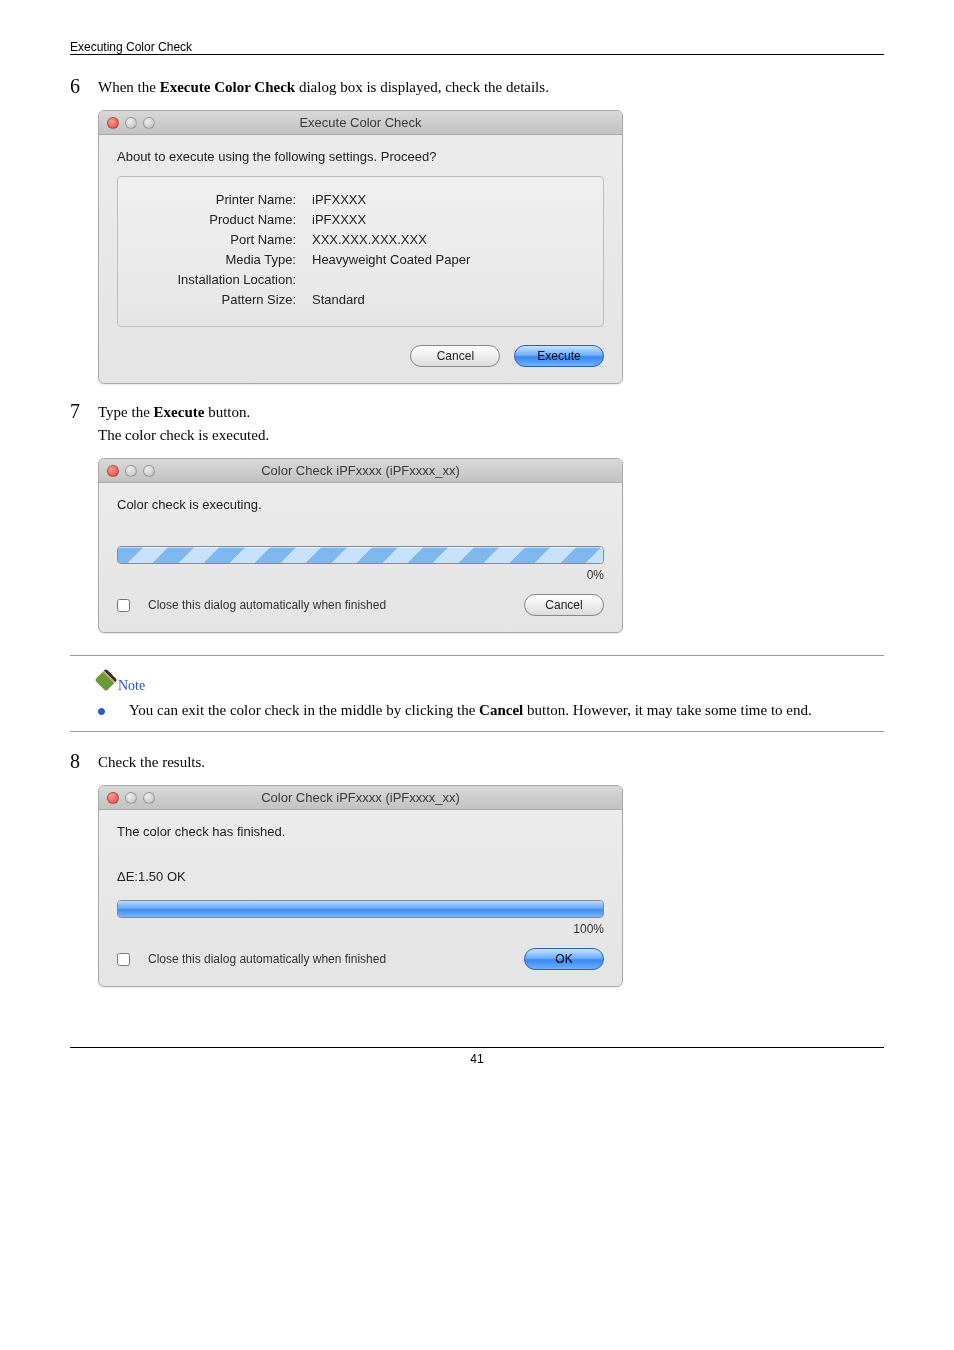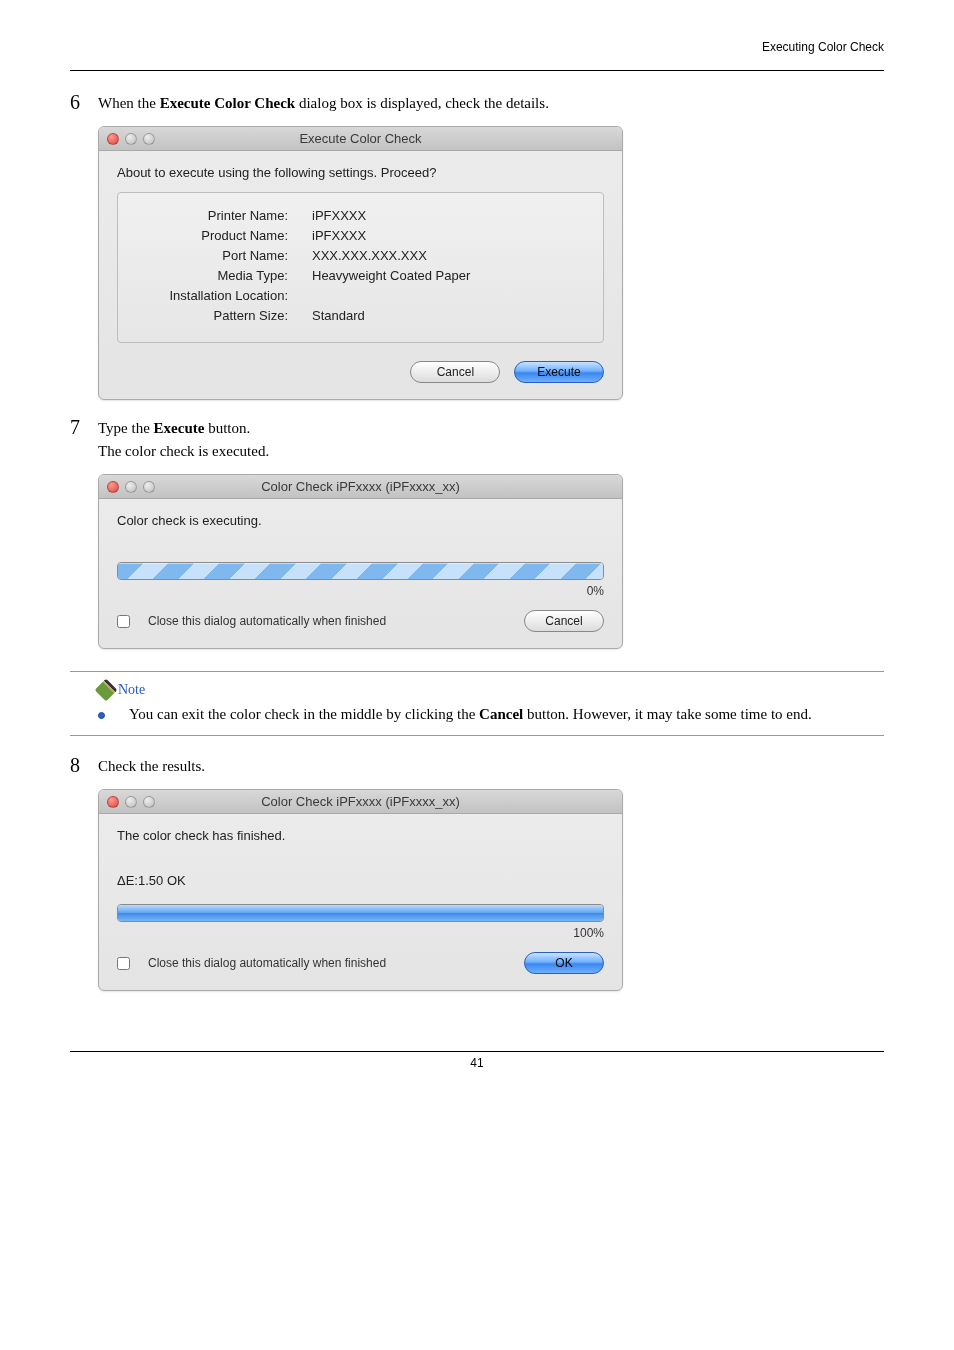--- a/index.html
+++ b/index.html
@@ -7,23 +7,23 @@
     font-family: "Times New Roman", Times, serif;
     background: #fff;
     width: 954px;
     margin: 0 auto;
     padding: 40px 70px 30px;
     color: #000;
   }
   .page-header {
     font-family: Helvetica, Arial, sans-serif;
     font-size: 12px;
-    text-align: right;
+    text-align: left;
     border-bottom: 1px solid #000;
-    padding-bottom: 16px;
+    padding-bottom: 0;
     margin-bottom: 20px;
   }
   ol.steps {
     list-style: none;
   }
   li.step {
     margin-bottom: 16px;
   }
   .step-row { display: flex; }
   .step-num {
@@ -89,21 +89,21 @@
   .d1 .fields {
     background: linear-gradient(#f0f0f0, #e6e6e6);
     border: 1px solid #bdbdbd;
     border-radius: 4px;
     padding: 10px 14px 14px;
   }
   .d1 .frow { display: flex; margin: 5px 0; }
   .d1 .flabel {
     width: 180px;
     text-align: right;
-    padding-right: 24px;
+    padding-right: 16px;
     color: #222;
   }
   .d1 .fval { flex: 1; color: #222; }
   .d1 .btn-row { text-align: right; margin-top: 18px; }
   .aqua-btn {
     display: inline-block;
     min-width: 90px;
     height: 22px;
     line-height: 20px;
     text-align: center;
@@ -157,21 +157,21 @@
 
   
   .hr { border: none; border-top: 1px solid #999; margin: 22px 0 10px; }
   .note-head { display: flex; align-items: center; gap: 4px; margin-bottom: 8px; margin-left: 28px; }
   .pencil {
     width: 16px; height: 16px; display: inline-block;
     transform: rotate(-45deg);
     background: linear-gradient(90deg, #6a9a3a 0 70%, #caa26a 70% 85%, #333 85% 100%);
     border-radius: 2px;
   }
-  .note-label { font-family: "Times New Roman", serif; font-size: 14px; color: #2757c4; }
+  .note-label { font-family: "Times New Roman", serif; font-size: 14px; color: #2757c4; margin-top: 12px; }
   .note-bullets { list-style: none; margin-left: 28px; font-size: 15px; }
   .note-bullets li { display: flex; align-items: flex-start; gap: 24px; }
   .nb-dot { width: 7px; height: 7px; border-radius: 50%; background: #2960c7; border: 1px solid #1d4aa0; margin-top: 6px; flex: 0 0 auto; }
   .hr2 { border: none; border-top: 1px solid #999; margin: 12px 0 18px; }
 
   
   .page-footer {
     margin-top: 60px;
     border-top: 1px solid #000;
     text-align: center;

